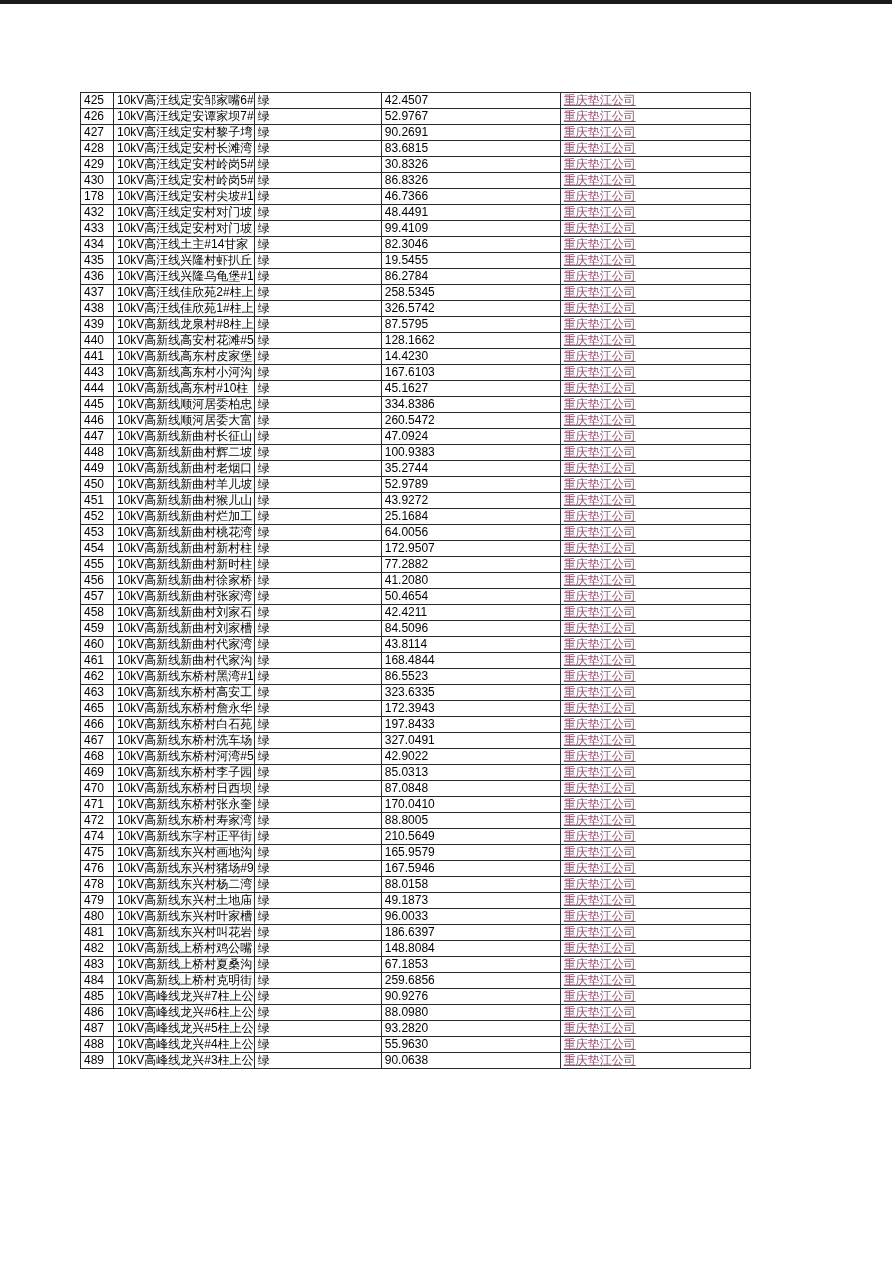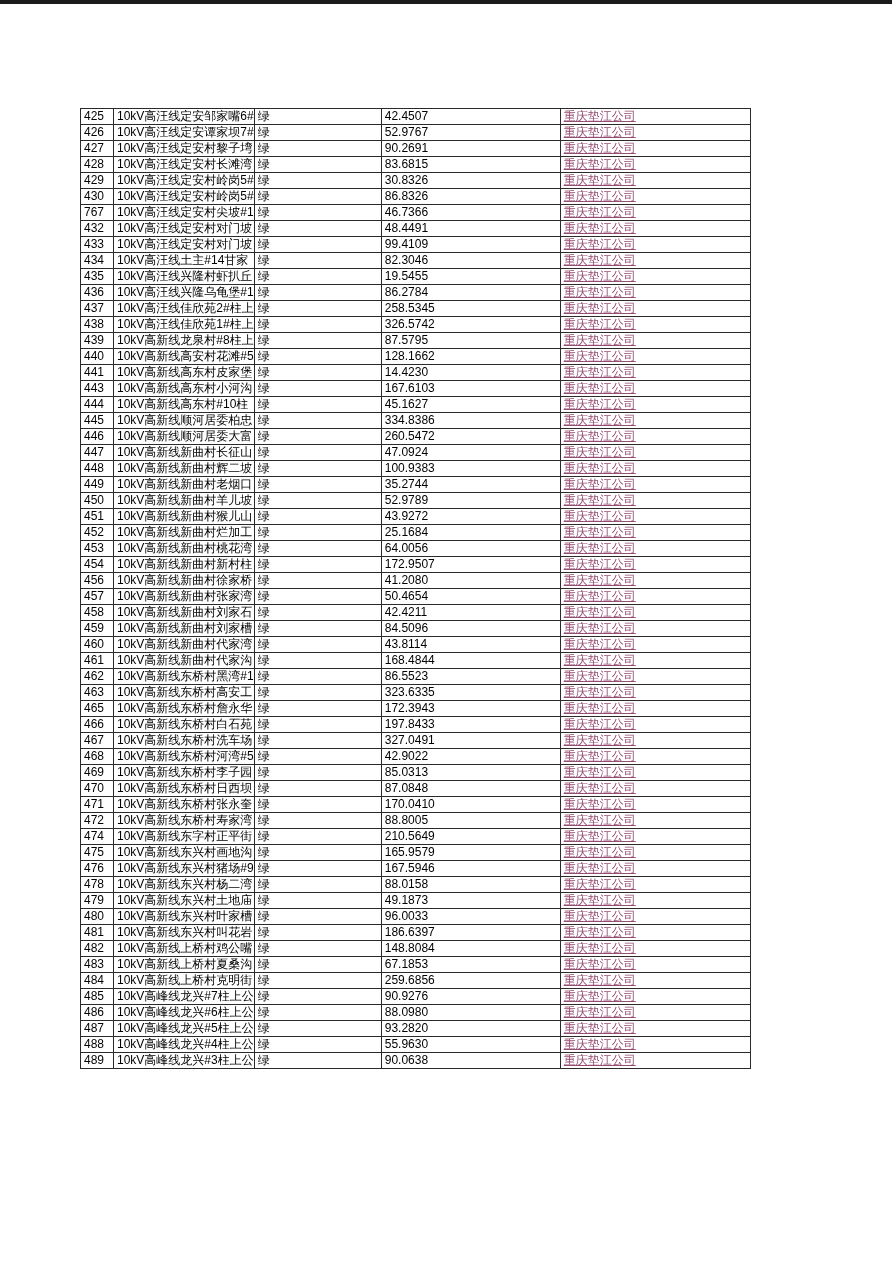--- a/index.html
+++ b/index.html
@@ -2,21 +2,21 @@
 <html><head>
 <meta charset="utf-8">
 <style>
   html,body{margin:0;padding:0;}
   body{
     width:892px;height:1262px;background:#ffffff;position:relative;
     font-family:"Liberation Sans","DejaVu Sans",sans-serif;overflow:hidden;
   }
   .top-bar{position:absolute;top:0;left:0;width:892px;height:4px;background:#1b1b1b;}
   table.grid{
-    position:absolute;left:80px;top:108px;
+    position:absolute;left:80px;top:92px;
     border-collapse:collapse;table-layout:fixed;
   }
   table.grid td{
     border:1px solid #2a2a2a;
     height:16px;box-sizing:border-box;
     font-size:12px;line-height:15px;color:#000;
     white-space:nowrap;overflow:hidden;
     vertical-align:middle;padding:0 0 0 3px;
   }
   td.c-no{width:33px;}
@@ -71,21 +71,21 @@
         <td class="c-company"><a style="color: rgb(149, 79, 114);">重庆垫江公司</a></td>
       </tr>
       <tr>
         <td class="c-no">430</td>
         <td class="c-name">10kV高汪线定安村岭岗5#</td>
         <td class="c-status">绿</td>
         <td class="c-value">86.8326</td>
         <td class="c-company"><a style="color: rgb(149, 79, 114);">重庆垫江公司</a></td>
       </tr>
       <tr>
-        <td class="c-no">767</td>
+        <td class="c-no">178</td>
         <td class="c-name">10kV高汪线定安村尖坡#1</td>
         <td class="c-status">绿</td>
         <td class="c-value">46.7366</td>
         <td class="c-company"><a style="color: rgb(149, 79, 114);">重庆垫江公司</a></td>
       </tr>
       <tr>
         <td class="c-no">432</td>
         <td class="c-name">10kV高汪线定安村对门坡</td>
         <td class="c-status">绿</td>
         <td class="c-value">48.4491</td>
@@ -229,20 +229,27 @@
         <td class="c-name">10kV高新线新曲村桃花湾</td>
         <td class="c-status">绿</td>
         <td class="c-value">64.0056</td>
         <td class="c-company"><a style="color: rgb(149, 79, 114);">重庆垫江公司</a></td>
       </tr>
       <tr>
         <td class="c-no">454</td>
         <td class="c-name">10kV高新线新曲村新村柱</td>
         <td class="c-status">绿</td>
         <td class="c-value">172.9507</td>
+        <td class="c-company"><a style="color: rgb(149, 79, 114);">重庆垫江公司</a></td>
+      </tr>
+      <tr>
+        <td class="c-no">455</td>
+        <td class="c-name">10kV高新线新曲村新时柱</td>
+        <td class="c-status">绿</td>
+        <td class="c-value">77.2882</td>
         <td class="c-company"><a style="color: rgb(149, 79, 114);">重庆垫江公司</a></td>
       </tr>
       <tr>
         <td class="c-no">456</td>
         <td class="c-name">10kV高新线新曲村徐家桥</td>
         <td class="c-status">绿</td>
         <td class="c-value">41.2080</td>
         <td class="c-company"><a style="color: rgb(149, 79, 114);">重庆垫江公司</a></td>
       </tr>
       <tr>

